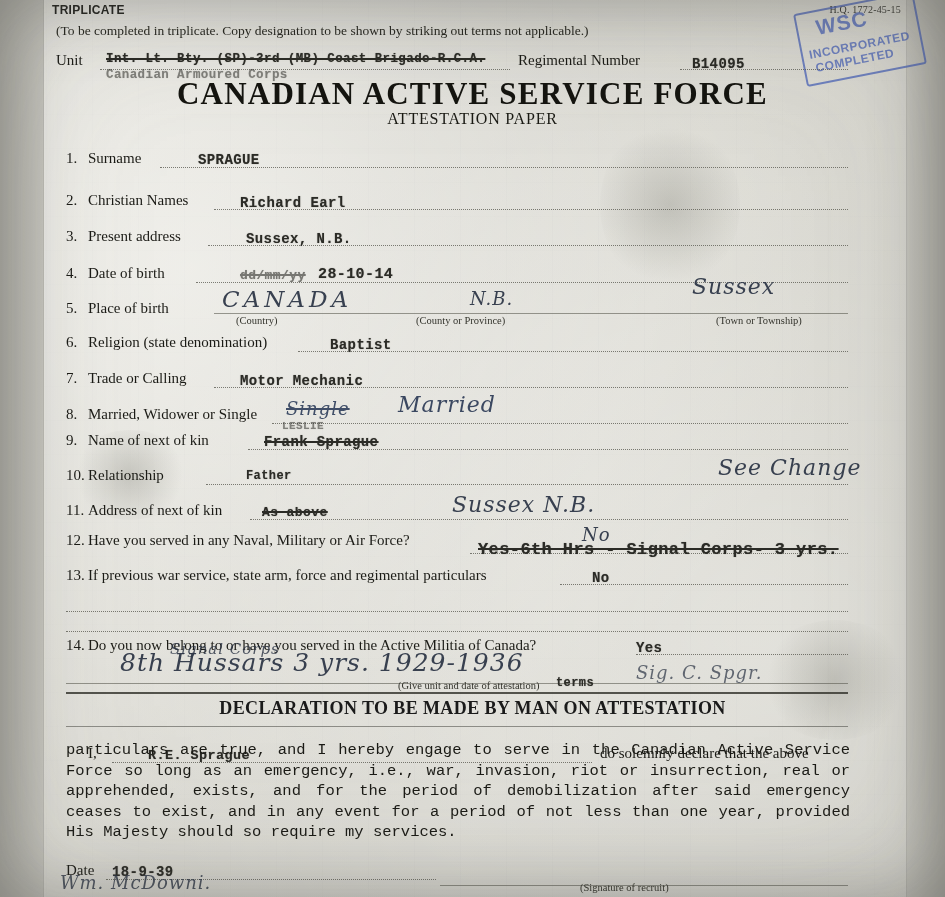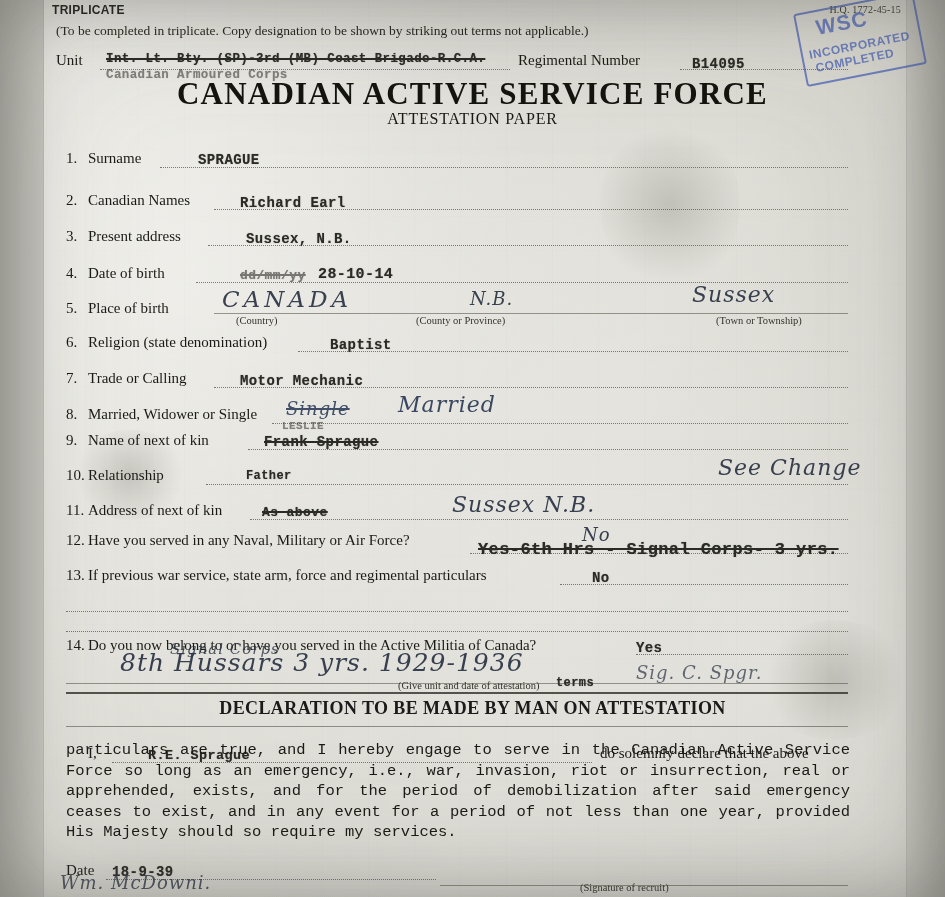--- a/index.html
+++ b/index.html
@@ -169,41 +169,41 @@
 
   <div class="t title">CANADIAN ACTIVE SERVICE FORCE</div>
   <div class="t subtitle">ATTESTATION PAPER</div>
 
   <div class="t q" style="left:66px;top:150px;">1.</div>
   <div class="t q" style="left:88px;top:150px;">Surname</div>
   <div class="dots" style="left:160px;top:166px;width:688px;"></div>
   <div class="t tw" style="left:198px;top:152px;font-size:14px;">SPRAGUE</div>
 
   <div class="t q" style="left:66px;top:192px;">2.</div>
-  <div class="t q" style="left:88px;top:192px;">Canadian Names</div>
+  <div class="t q" style="left:88px;top:192px;">Christian Names</div>
   <div class="dots" style="left:214px;top:208px;width:634px;"></div>
   <div class="t tw" style="left:240px;top:195px;font-size:14px;">Richard Earl</div>
 
   <div class="t q" style="left:66px;top:228px;">3.</div>
   <div class="t q" style="left:88px;top:228px;">Present address</div>
   <div class="dots" style="left:208px;top:244px;width:640px;"></div>
   <div class="t tw" style="left:246px;top:231px;font-size:14px;">Sussex, N.B.</div>
 
   <div class="t q" style="left:66px;top:265px;">4.</div>
   <div class="t q" style="left:88px;top:265px;">Date of birth</div>
   <div class="dots" style="left:196px;top:281px;width:652px;"></div>
   <div class="t tw strike" style="left:240px;top:268px;font-size:13px;opacity:.6;">dd/mm/yy</div>
   <div class="t tw" style="left:318px;top:266px;font-size:15px;">28-10-14</div>
 
   <div class="t q" style="left:66px;top:300px;">5.</div>
   <div class="t q" style="left:88px;top:300px;">Place of birth</div>
   <div class="solid" style="left:214px;top:312px;width:634px;"></div>
   <div class="t hw" style="left:222px;top:286px;letter-spacing:4px;font-size:23px;">CANADA</div>
   <div class="t hw small" style="left:470px;top:288px;">N.B.</div>
-  <div class="t hw" style="left:692px;top:282px;text-align:right;">Sussex</div>
+  <div class="t hw" style="left:692px;top:274px;text-align:right;">Sussex</div>
   <div class="t caption" style="left:236px;top:315px;">(Country)</div>
   <div class="t caption" style="left:416px;top:315px;">(County or Province)</div>
   <div class="t caption" style="left:716px;top:315px;">(Town or Township)</div>
 
   <div class="t q" style="left:66px;top:334px;">6.</div>
   <div class="t q" style="left:88px;top:334px;">Religion (state denomination)</div>
   <div class="dots" style="left:298px;top:350px;width:550px;"></div>
   <div class="t tw" style="left:330px;top:337px;font-size:14px;">Baptist</div>
 
   <div class="t q" style="left:66px;top:370px;">7.</div>

